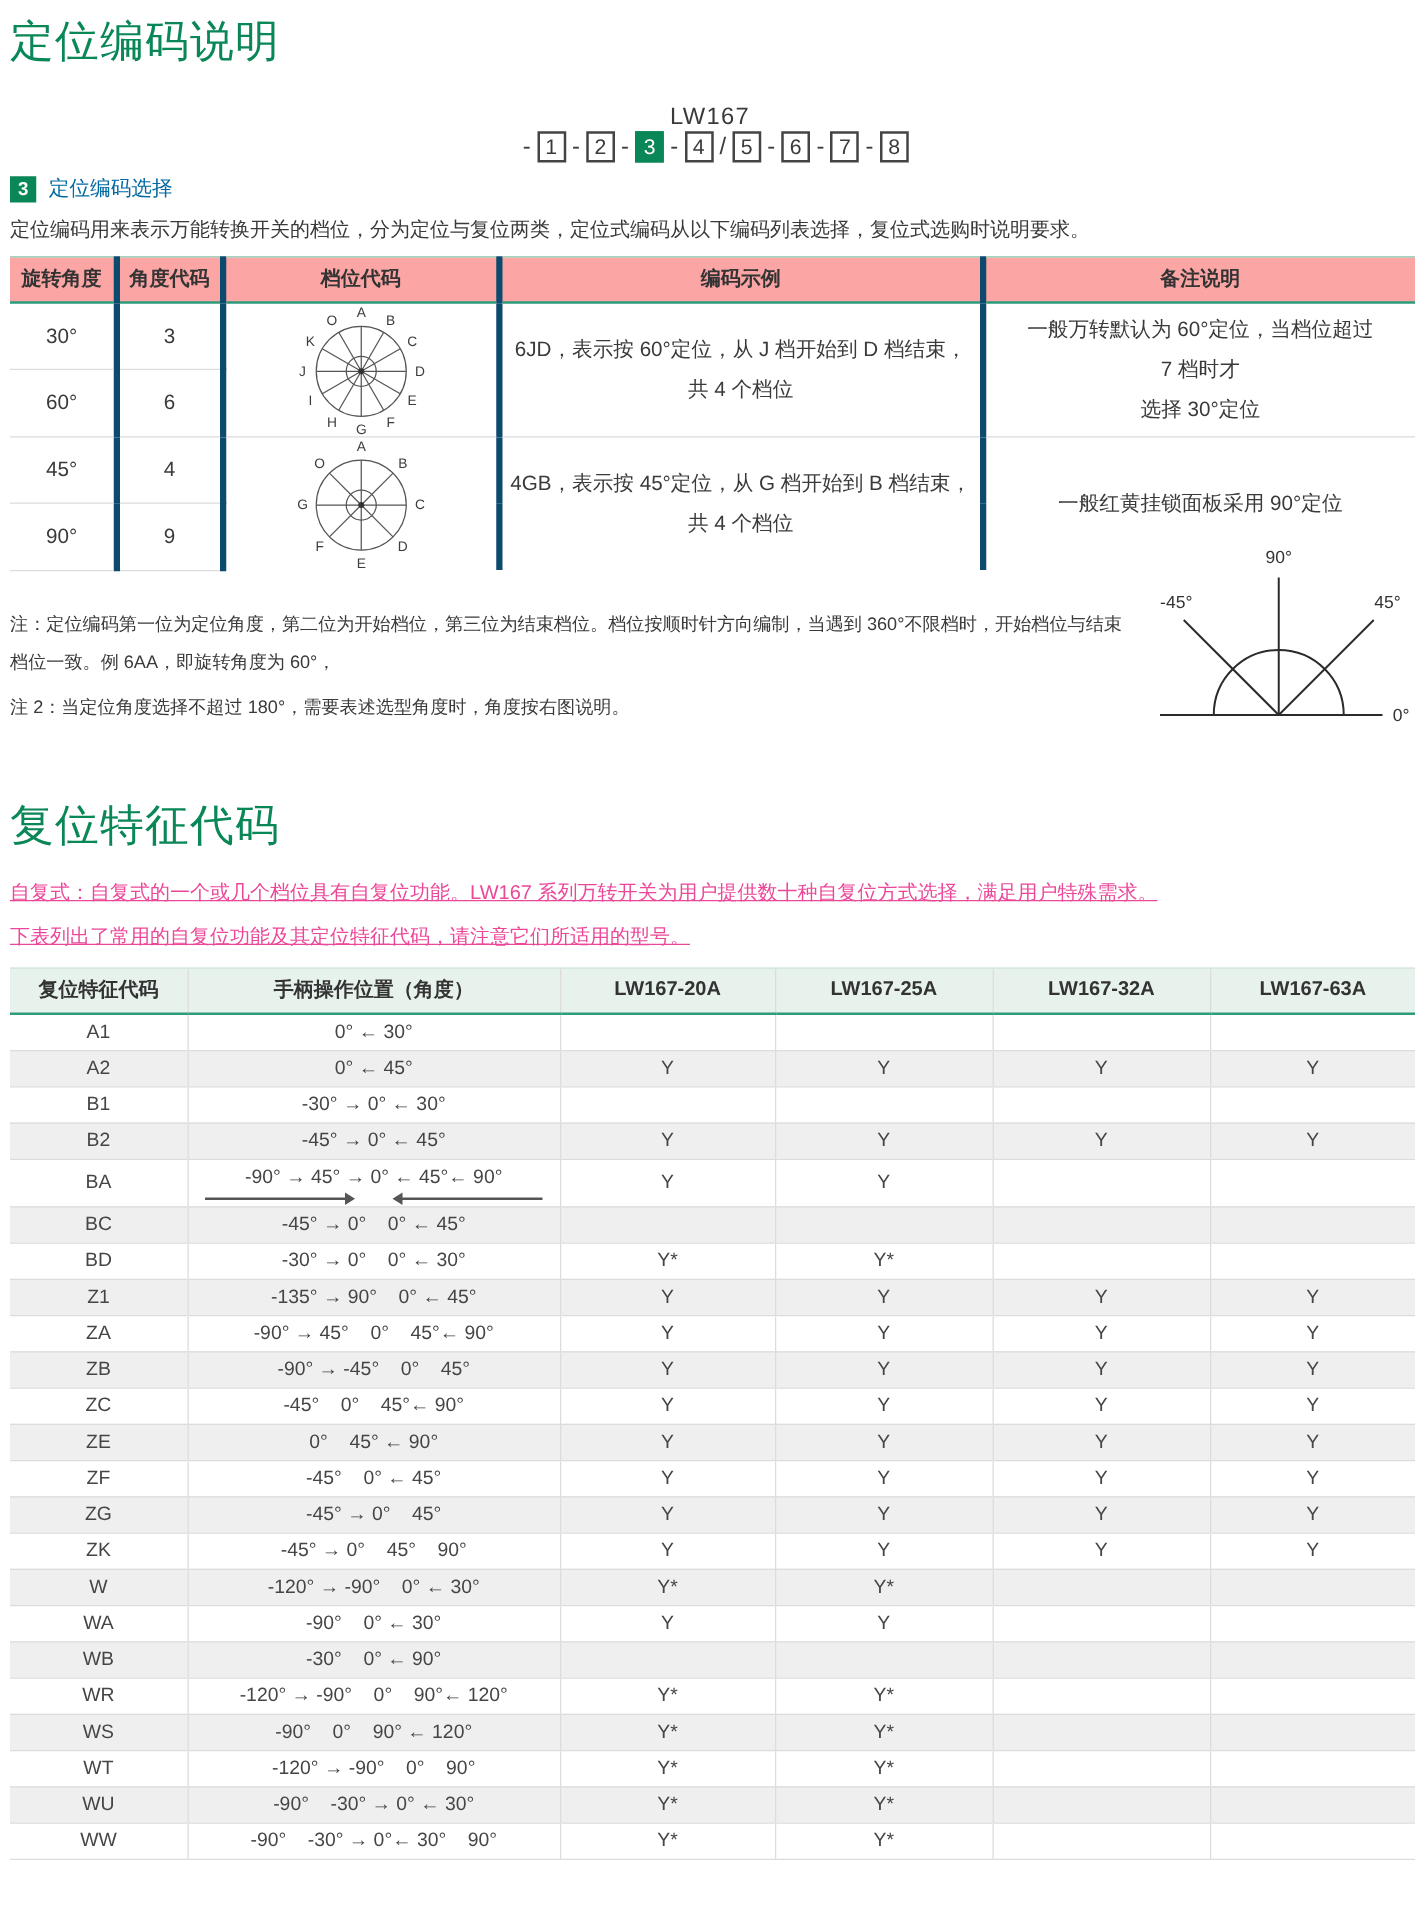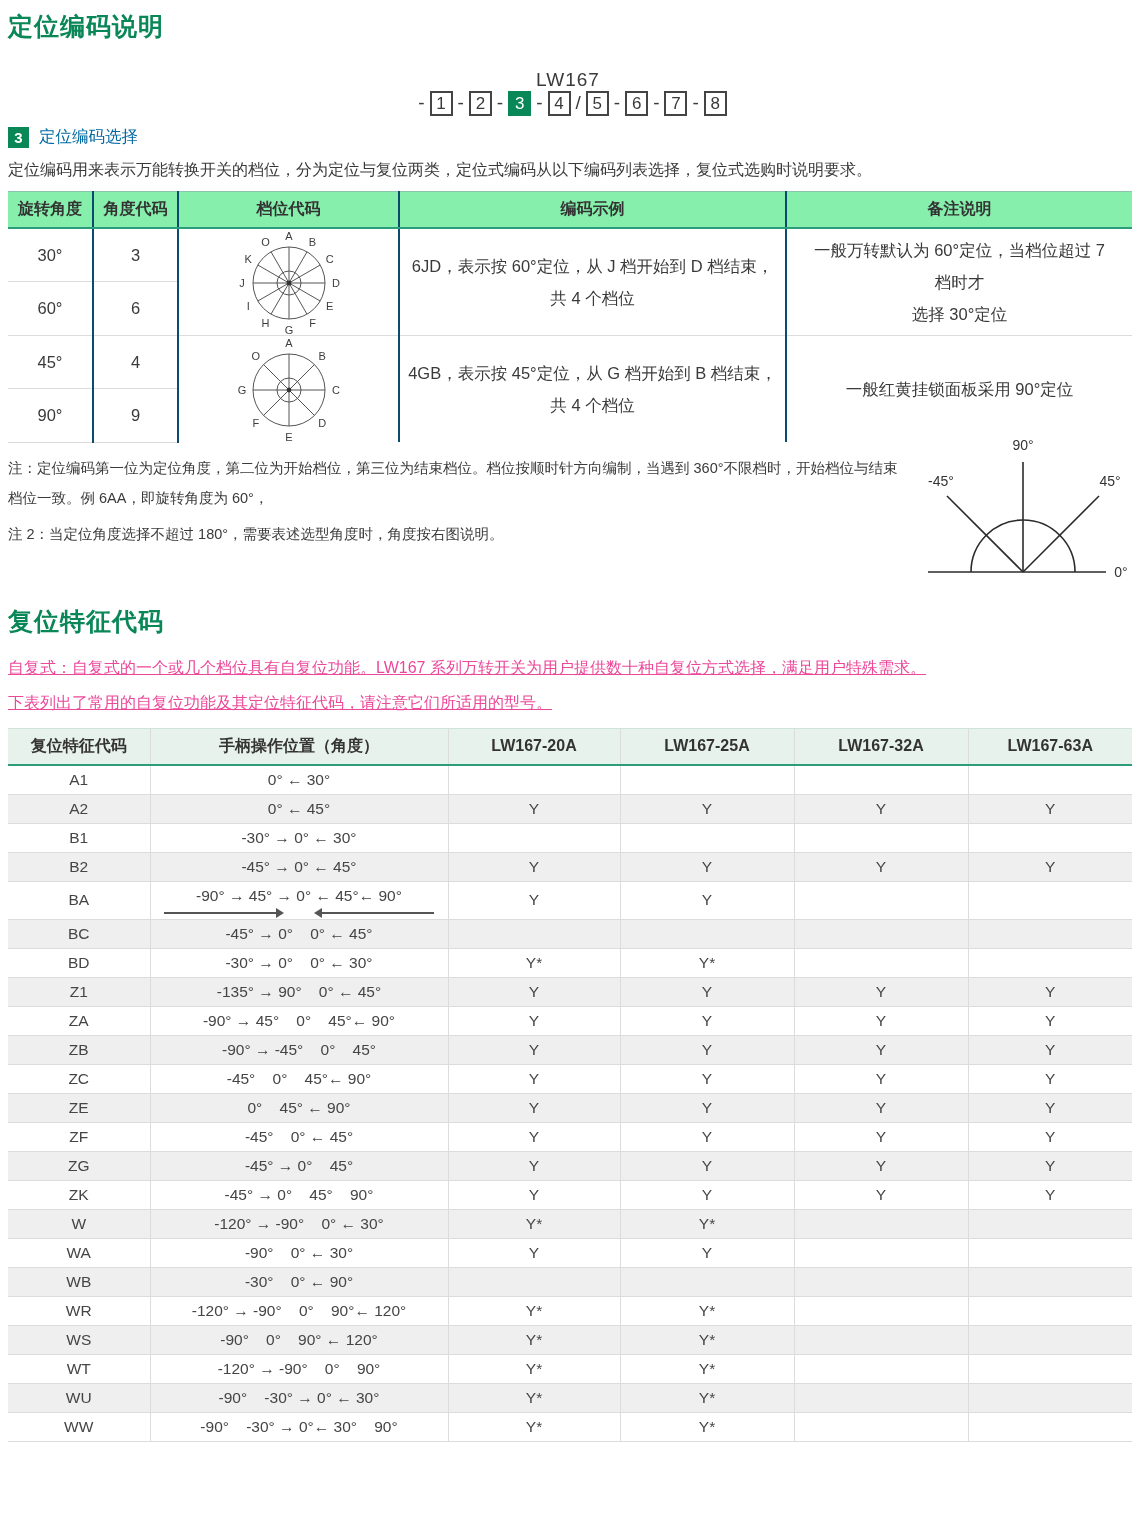--- a/index.html
+++ b/index.html
@@ -4,52 +4,52 @@
 <style>
   * { box-sizing: border-box; }
   html,body { margin:0; padding:0; }
   body {
     width:1140px; height:1524px; background:#ffffff;
     font-family:"Liberation Sans","DejaVu Sans",sans-serif;
     color:#3d3d3d; position:relative; overflow:hidden;
   }
   .page { position:relative; padding:6px 8px 0 8px; width:1140px; }
 
-  .section-title { color:#0a8756; font-size:25px; font-weight:bold; margin:4px 0 0 0; letter-spacing:1px; }
+  .section-title { color:#0a8756; font-size:35px; font-weight:normal; margin:4px 0 0 0; letter-spacing:1px; }
 
   
   .model-line { display:flex; align-items:center; margin-top:26px; font-size:19px; color:#3a3a3a;flex-direction:column; }
   .model-prefix { margin-right:4px; letter-spacing:1px; }
   .msep { margin:0 5px; font-size:19px; color:#3a3a3a; }
   .mbox { width:23px; height:25px; border:2px solid #444; display:inline-flex; align-items:center; justify-content:center; font-size:17px; color:#3a3a3a; }
   .mbox.filled { background:#0a8756; border-color:#0a8756; color:#fff; }
 
   
   .step-line { display:flex; align-items:center; margin-top:10px; }
   .step-badge { width:21px; height:21px; background:#0a8756; color:#fff; display:flex; align-items:center; justify-content:center; font-size:15px; font-weight:bold; }
   .step-label { margin-left:10px; font-size:16.5px; color:#0369a1; }
 
   .intro { margin-top:12px; font-size:16px; color:#3a3a3a; }
 
   
   table { border-collapse:collapse; table-layout:fixed; }
   .t1 { width:1124px; margin-top:10px; }
   .t1 th {
-    background:#86efac; font-size:16px; font-weight:600; color:#333;
+    background:#fca5a5; font-size:16px; font-weight:600; color:#333;
     padding:7px 4px; border-top:1px solid #8cc3ab; border-bottom:2px solid #2d9c7a;
   }
   .t1 td { text-align:center; vertical-align:middle; font-size:16.5px; color:#3a3a3a; border-top:1px solid #dcdcdc; height:52px; }
-  .t1 td + td, .t1 th + th { border-left:2px solid #0c4a6e; }
+  .t1 td + td, .t1 th + th { border-left:5px solid #0c4a6e; }
   .t1 tbody tr:last-child td { border-bottom:1px solid #dcdcdc; }
   .ex-line { line-height:32px; }
   .rm-wrap { padding:0 26px; line-height:32px; }
   .dial-cell svg { display:block; margin:0 auto; }
 
   
-  .notes { margin-top:10px; font-size:14.5px; color:#3a3a3a; width:900px; }
+  .notes { margin-top:28px; font-size:14.5px; color:#3a3a3a; width:900px; }
   .note-row { line-height:30px; }
   .note-indent { padding-left:33px; line-height:30px; }
   .note2 { margin-top:6px; line-height:30px; }
 
   
   .angle-diagram { position:absolute; left:928px; top:432px; }
   .angle-diagram text { font-size:14px; fill:#333; font-family:"Liberation Sans","DejaVu Sans",sans-serif; }
   .angle-diagram line, .angle-diagram path { stroke:#2b2b2b; stroke-width:1.6; fill:none; }
 
   .section2-title { margin-top:56px; }

